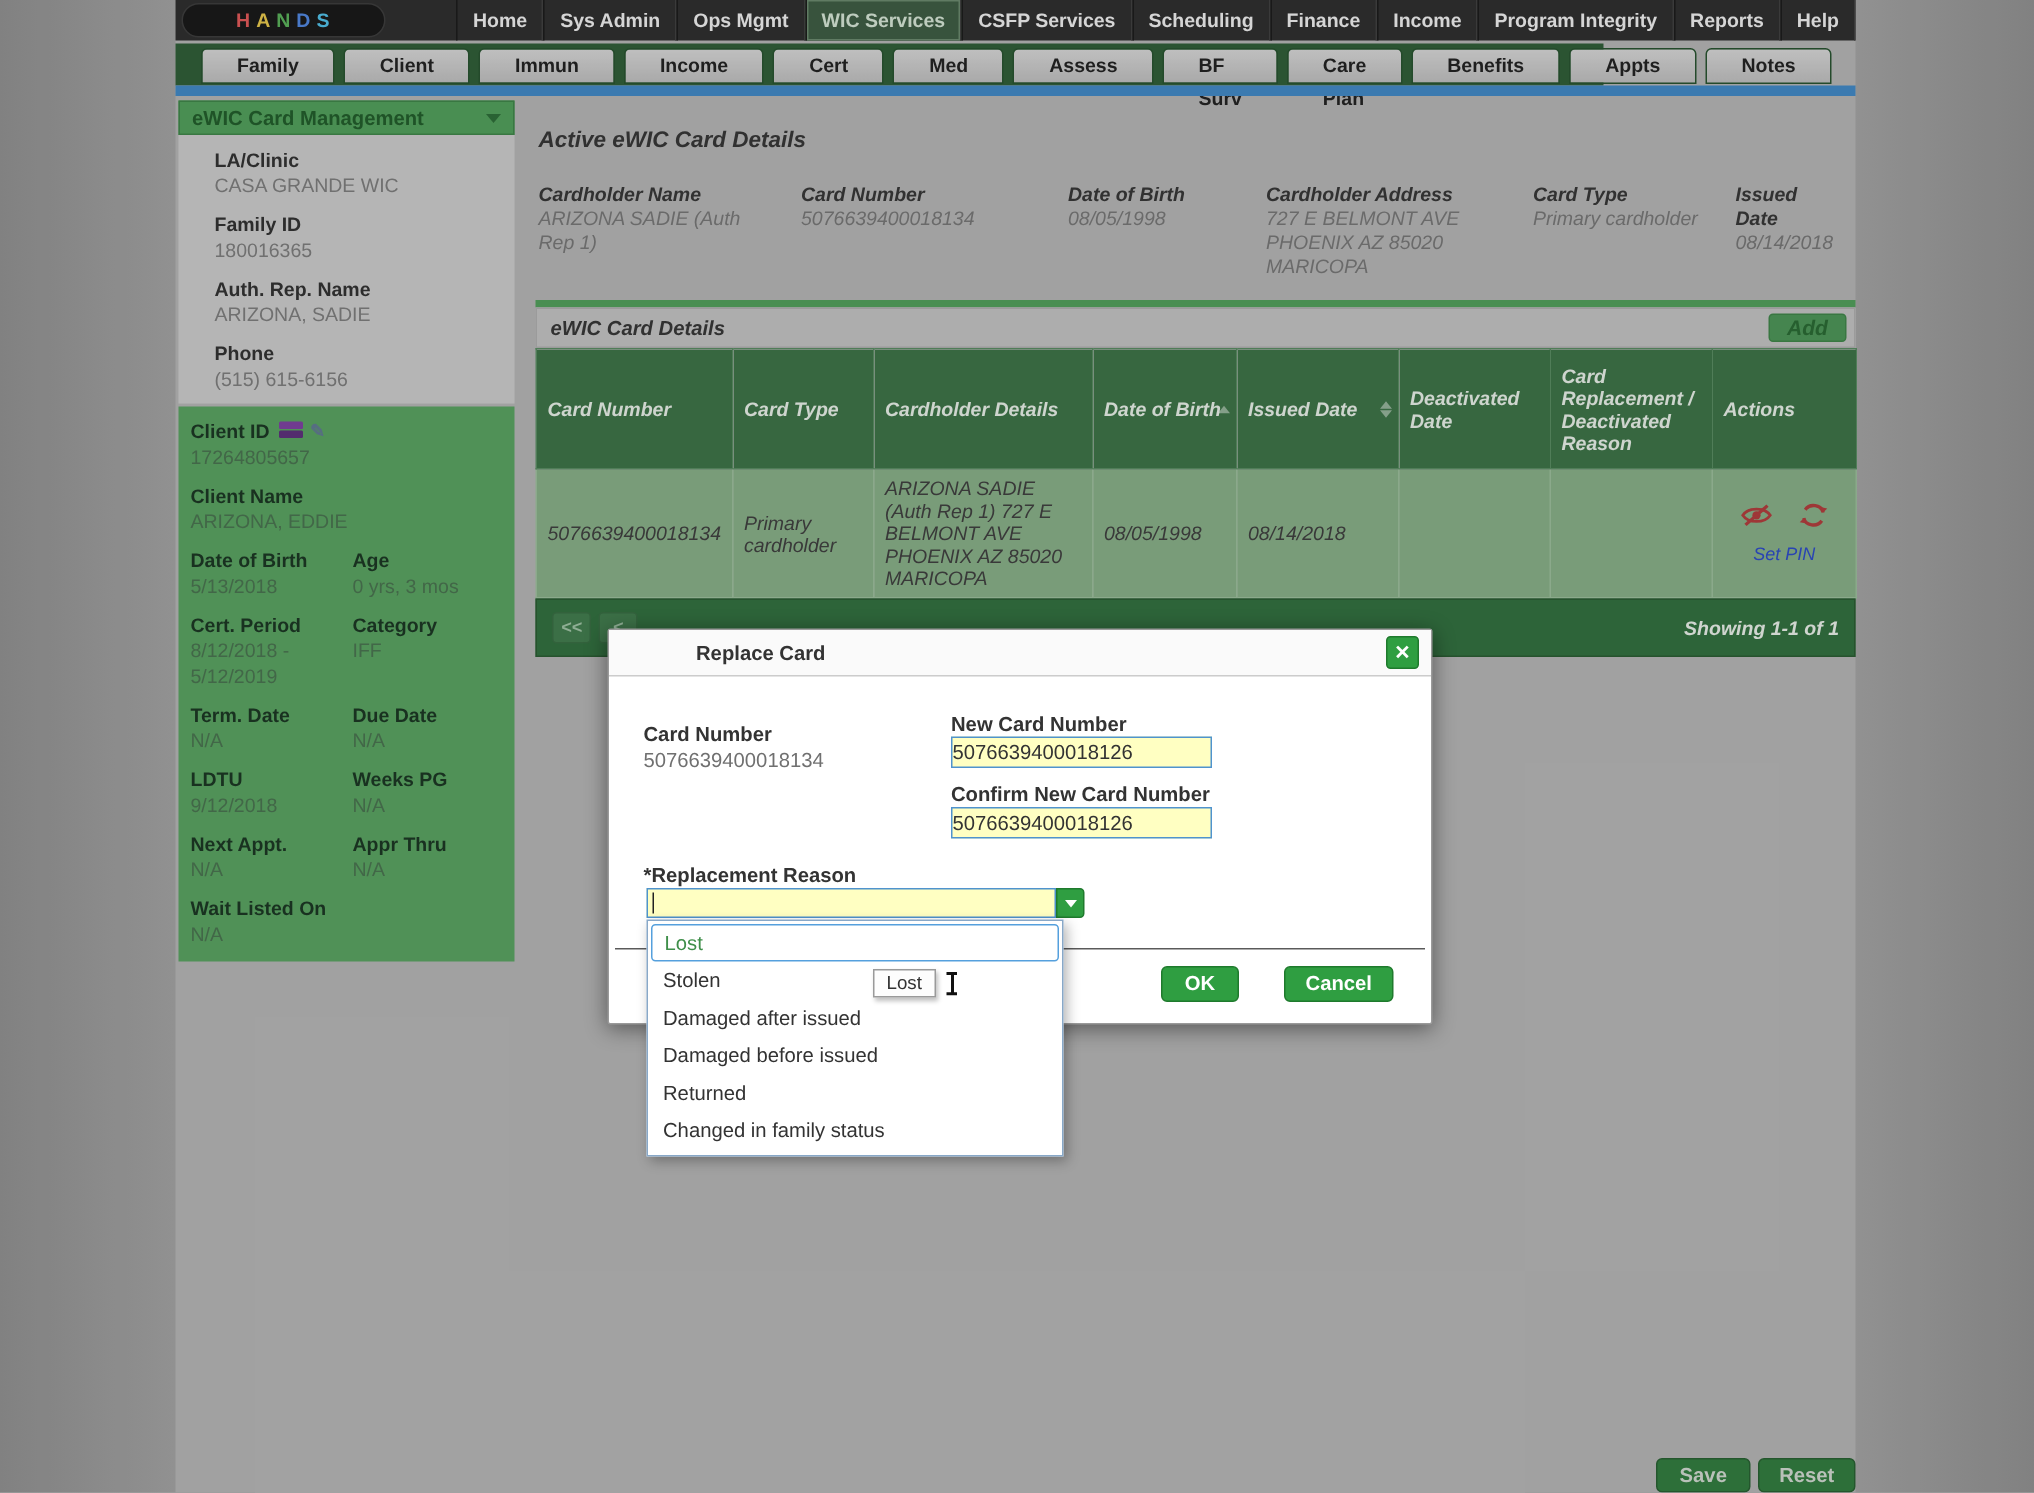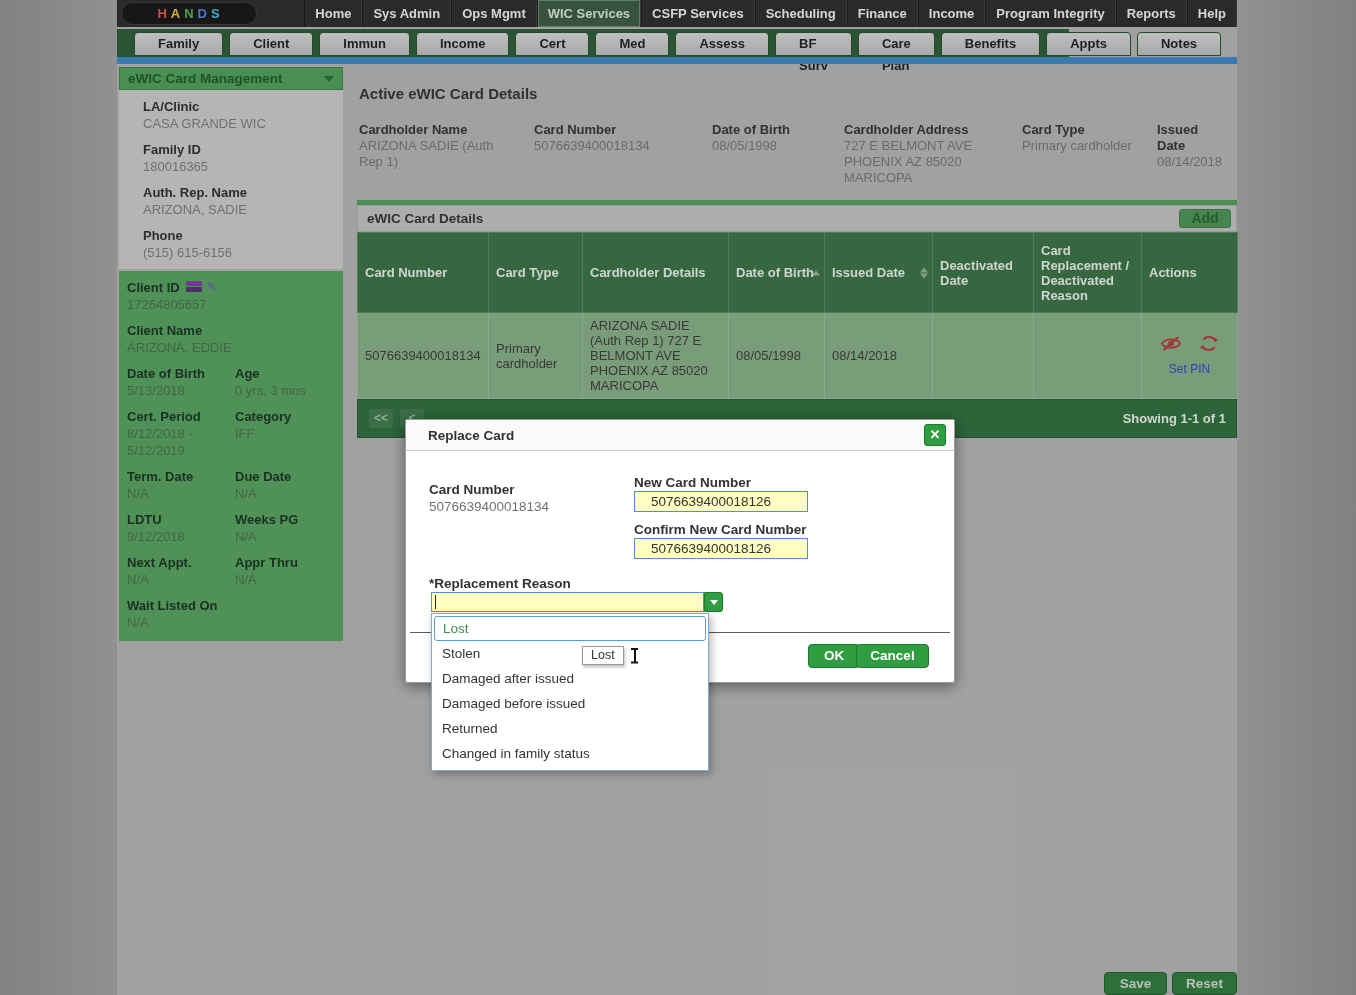--- a/index.html
+++ b/index.html
@@ -36,21 +36,21 @@
   .tworow { display:flex; }
   .tworow .col-l { width:108px; }
   .tworow .col-r { flex:1; }
   .cid-icons { display:inline-flex; gap:4px; margin-left:6px; vertical-align:-2px; }
   .icon-cards { width:17px; height:13px; position:relative; }
   .icon-cards i { position:absolute; left:0; width:16px; height:5px; background:#7b3fa0; border-radius:1px; display:block; }
   .icon-cards i:nth-child(2){ top:6px; background:#5a2d79; }
   .icon-pencil { font-size:12px; color:#5e7890; line-height:13px; }
 
   
-  .main { position:absolute; left:240px; top:64px; width:880px; }
+  .main { position:absolute; left:240px; top:64px; width:880px;font-style:italic; }
   .page-title { margin:21px 0 0 2px; font-size:15px; font-weight:bold; color:#333; }
   .summary { display:flex; margin:20px 0 0 2px; }
   .summary .cell { padding-right:14px; }
   .summary .cell .lab { font-size:13px; font-weight:bold; color:#333; line-height:16px; }
   .summary .cell .val { font-size:13px; color:#757575; line-height:16px; }
   .c0{width:175px;} .c1{width:178px;} .c2{width:132px;} .c3{width:178px;} .c4{width:135px;} .c5{width:80px;}
   .green-divider { margin-top:14px; height:5px; background:#4f9e59; }
   .section-bar { height:27px; background:#c2c2c2; border:1px solid #adadad; display:flex; align-items:center; padding:0 5px 0 9px; }
   .section-bar .t { flex:1; font-size:13.5px; font-weight:bold; color:#333; }
   .btn-add { width:52px; height:19px; background:#4a9455; border:1px solid #3c8447; border-radius:3px; color:#276831; font-size:14px; font-weight:bold; text-align:center; line-height:17px; cursor:pointer; }
@@ -72,32 +72,32 @@
   
   .page-btns { position:absolute; left:0; top:972px; width:1120px; }
   .btn-green { position:absolute; height:23px; background:#2f7a3c; border:1px solid #245e2e; border-radius:4px; color:#cfd8cf; font-size:13.5px; font-weight:bold; text-align:center; line-height:21px; cursor:pointer; }
   .btn-save { left:987px; width:63px; }
   .btn-reset { left:1055px; width:65px; }
 
   
   .overlay { position:absolute; inset:0; background:rgba(40,40,40,0.13); z-index:50; }
   .modal { position:absolute; left:405px; top:419px; width:550px; height:264px; background:#fff; border:1px solid #9a9a9a; border-radius:2px; box-shadow:0 3px 14px rgba(0,0,0,.45); z-index:100; }
   .modal-title { height:31px; background:#fafafa; border-bottom:1px solid #ccc; display:flex; align-items:center; padding:0 8px 0 22px; }
-  .modal-title .t { flex:1; font-size:13.5px; font-weight:bold; color:#333; }
+  .modal-title .t { flex:1; font-size:13.5px; font-weight:bold; color:#333;margin-left:36px; }
   .btn-x { width:22px; height:22px; background:#2f9e41; border:1px solid #1f7a2d; border-radius:3px; color:#fff; font-size:13px; font-weight:bold; text-align:center; line-height:20px; cursor:pointer; }
   .m-label { position:absolute; font-size:13.5px; font-weight:bold; color:#333; }
   .m-value { position:absolute; font-size:13.5px; color:#707070; }
-  .ybox { position:absolute; height:21px; background:#ffffc2; border:1px solid #4f93ce; font-size:13.5px; color:#333; padding:0 16px; font-family:"Liberation Sans",sans-serif; }
+  .ybox { position:absolute; height:21px; background:#ffffc2; border:1px solid #4f93ce; font-size:13.5px; color:#333; padding:0 0; font-family:"Liberation Sans",sans-serif; }
   .combo { position:absolute; left:25px; top:172px; width:292px; height:20px; display:flex; }
   .combo .cbox { width:273px; height:20px; background:#ffffc2; border:1px solid #4f93ce; position:relative; }
   .caret { position:absolute; left:3px; top:2px; width:1px; height:14px; background:#222; }
   .combo .cbtn { width:19px; height:20px; background:#2f9e41; border:1px solid #1f7a2d; border-radius:0 3px 3px 0; display:flex; align-items:center; justify-content:center; cursor:pointer; }
   .combo .cbtn b { width:0;height:0;border-left:4px solid transparent;border-right:4px solid transparent;border-top:5px solid #fff; }
   .m-sep { position:absolute; left:4px; right:4px; top:212px; border-top:1px solid #5a5a5a; }
-  .btn-ok { position:absolute; left:402px; top:224px; width:52px; height:24px; }
+  .btn-ok { position:absolute; left:368px; top:224px; width:52px; height:24px; }
   .btn-cancel { position:absolute; left:450px; top:224px; width:73px; height:24px; }
   .btn-modal { background:#2f9e41; border:1px solid #1f7a2d; border-radius:4px; color:#fff; font-size:13.5px; font-weight:bold; text-align:center; line-height:22px; cursor:pointer; }
 
   .ddlist { position:absolute; left:25px; top:193px; width:278px; height:158px; background:#fff; border:1px solid #88a8c8; box-shadow:2px 3px 8px rgba(0,0,0,.3); z-index:10; padding-top:1px; }
   .dditem { height:25px; line-height:25px; padding-left:10px; font-size:13.5px; color:#333; cursor:pointer; }
   .dditem.hl { margin:1px 2px 0 2px; border:1px solid #55a0dd; border-radius:3px; color:#3f8f4a; height:25px; line-height:23px; padding-left:8px; }
   .tooltip { position:absolute; left:176px; top:226px; z-index:20; background:#fdfdfd; border:1px solid #9a9a9a; box-shadow:1px 2px 3px rgba(0,0,0,.25); font-size:12.5px; color:#333; padding:1px 8px 2px 8px; }
   .ibeam { position:absolute; left:225px; top:228px; width:7px; height:16px; z-index:20; }
   .ibeam:before { content:""; position:absolute; left:3px; top:1px; width:1.5px; height:14px; background:#111; }
   .ibeam:after { content:""; position:absolute; left:0; top:0; width:7px; height:1.5px; background:#111; box-shadow:0 13.5px 0 #111; }

